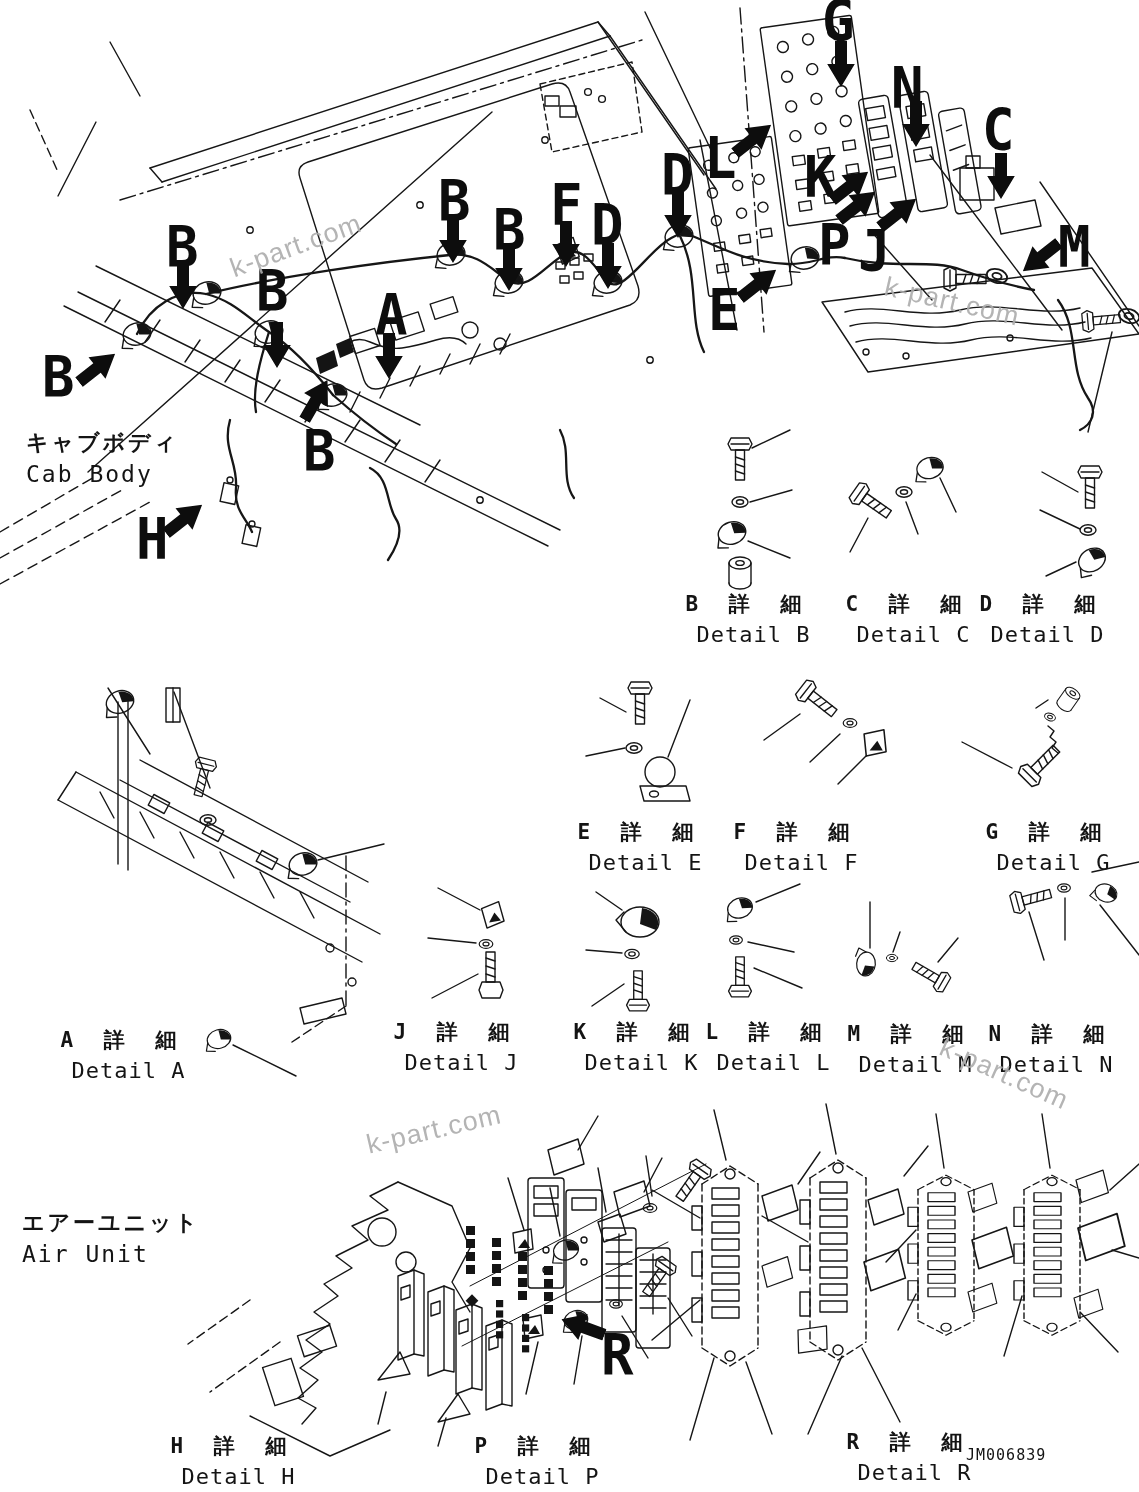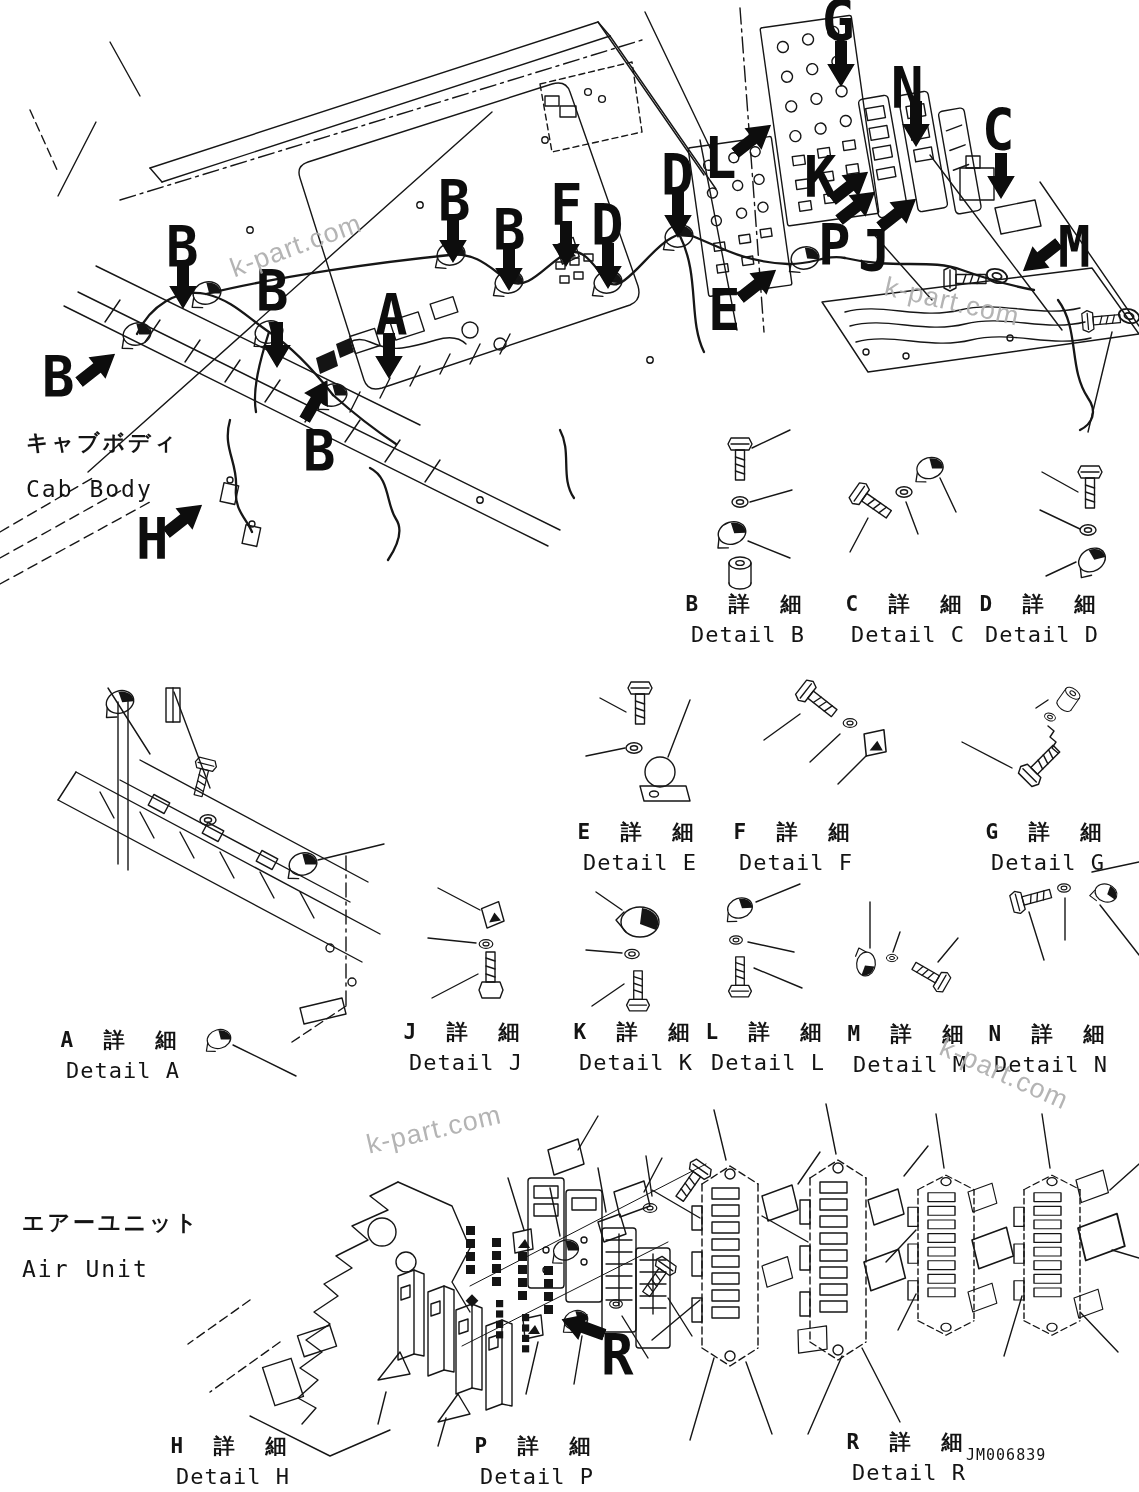--- a/index.html
+++ b/index.html
@@ -4,26 +4,26 @@
 <style>
   *{margin:0;padding:0;box-sizing:border-box}
   html,body{width:1139px;height:1492px}
   body{position:relative;background:#ffffff;overflow:hidden;
        font-family:"DejaVu Sans Mono","Liberation Mono",monospace;color:#141414}
   svg.art{position:absolute;left:0;top:0}
   .call{position:absolute;font-size:54px;font-weight:700;line-height:1;color:#0d0d0d;
         transform:scaleY(1.05);transform-origin:top left;white-space:nowrap}
   .arr{position:absolute;width:46px;height:30px;background:#0d0d0d;
        clip-path:polygon(0 30%,50% 30%,50% 4%,100% 50%,50% 96%,50% 70%,0 70%)}
-  .cap{position:absolute;transform:translateX(-50%);text-align:center;white-space:nowrap}
+  .cap{position:absolute;transform:translateX(-50%);text-align:right;white-space:nowrap}
   .cap-jp{font-size:21px;font-weight:700;letter-spacing:9px}
   .cap-en{font-size:22px;font-weight:500;letter-spacing:1px;margin-top:4px}
   .area-label{position:absolute;white-space:nowrap}
   .area-jp{font-size:22px;font-weight:700;letter-spacing:3px}
-  .area-en{font-size:23px;font-weight:500;letter-spacing:2px;margin-top:18px}
+  .area-en{font-size:23px;font-weight:500;letter-spacing:2px;margin-top:3px}
   .wm{position:absolute;font-family:"Liberation Sans",sans-serif;font-size:27px;
       color:#acacac;letter-spacing:1px;white-space:nowrap;opacity:.9}
   .pn{position:absolute;font-size:15px;font-weight:500;letter-spacing:1px}
 </style>
 </head>
 <body>
 
 <svg class="art" width="1139" height="1492" viewBox="0 0 1139 1492">
   <defs>
     <g id="washer">
@@ -600,21 +600,21 @@
     <div class="cap-en">Detail F</div>
   </div>
   <div class="cap" style="left:1048px;top:818px">
     <div class="cap-jp">G 詳 細</div>
     <div class="cap-en">Detail G</div>
   </div>
   <div class="cap" style="left:233px;top:1432px">
     <div class="cap-jp">H 詳 細</div>
     <div class="cap-en">Detail H</div>
   </div>
-  <div class="cap" style="left:466px;top:1018px">
+  <div class="cap" style="left:456px;top:1018px">
     <div class="cap-jp">J 詳 細</div>
     <div class="cap-en">Detail J</div>
   </div>
   <div class="cap" style="left:636px;top:1018px">
     <div class="cap-jp">K 詳 細</div>
     <div class="cap-en">Detail K</div>
   </div>
   <div class="cap" style="left:768px;top:1018px">
     <div class="cap-jp">L 詳 細</div>
     <div class="cap-en">Detail L</div>

